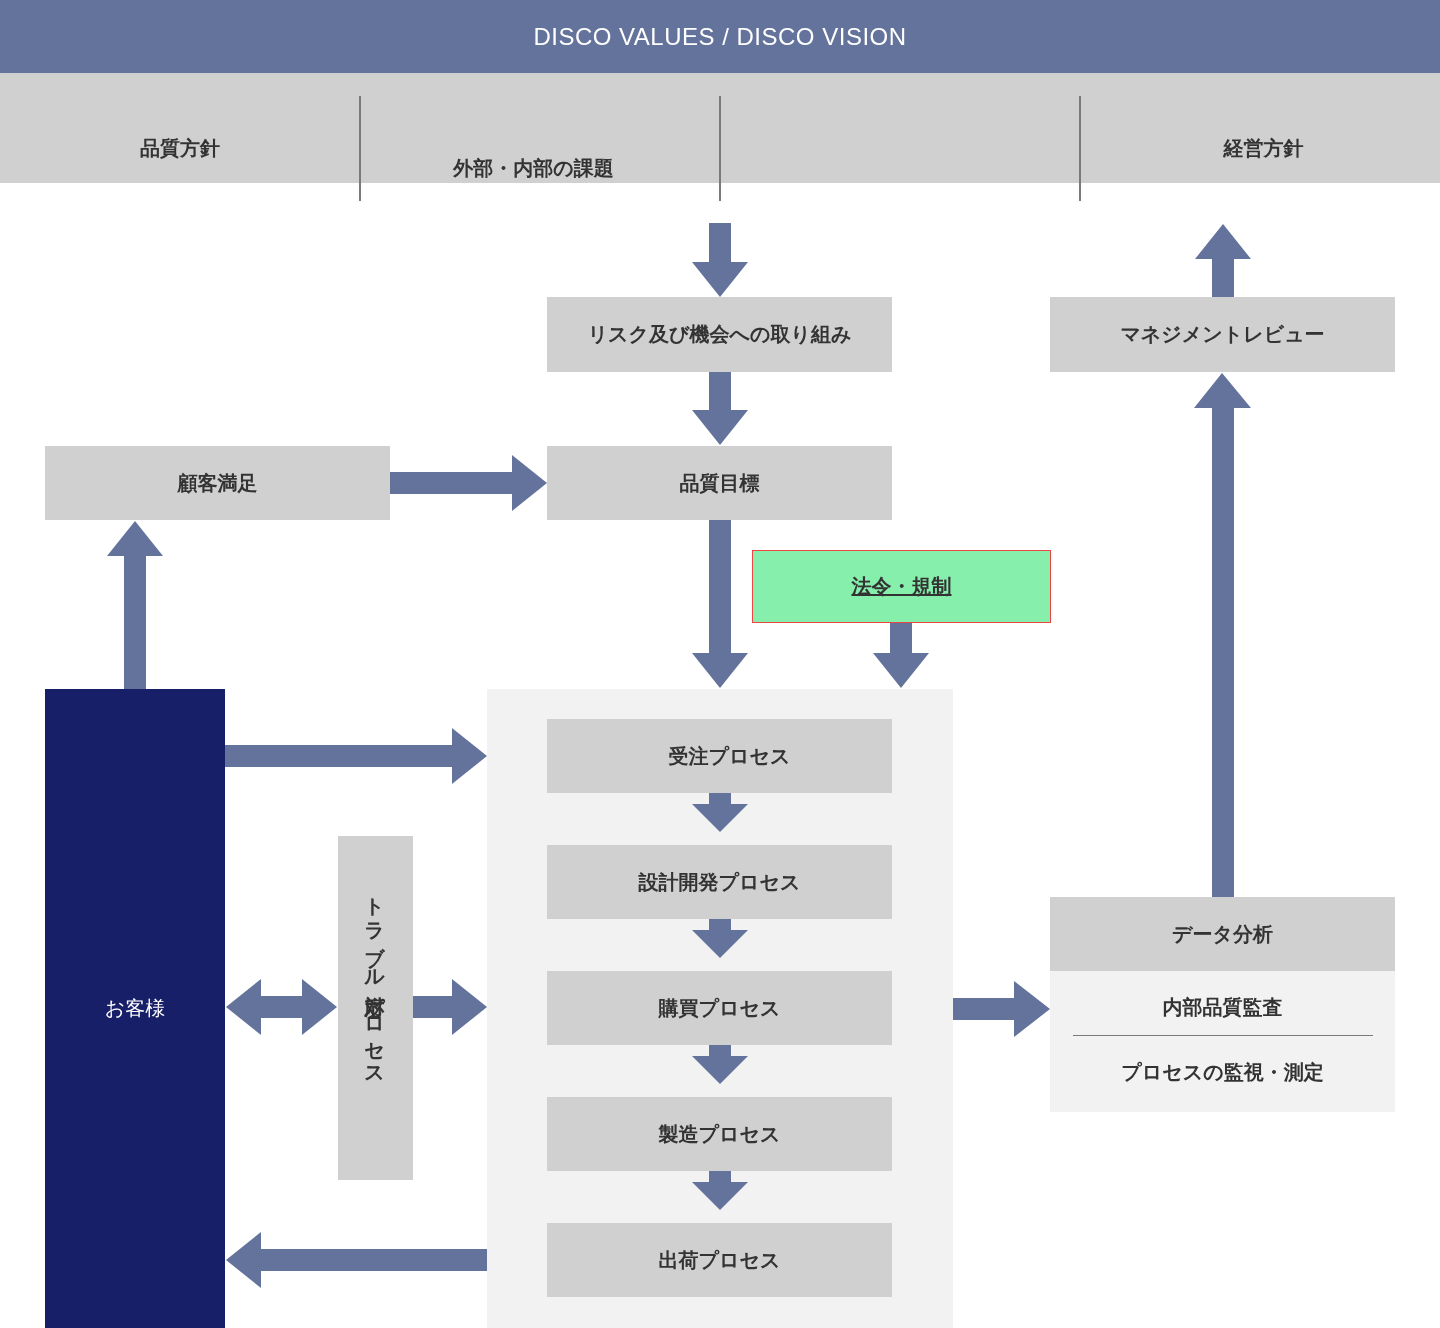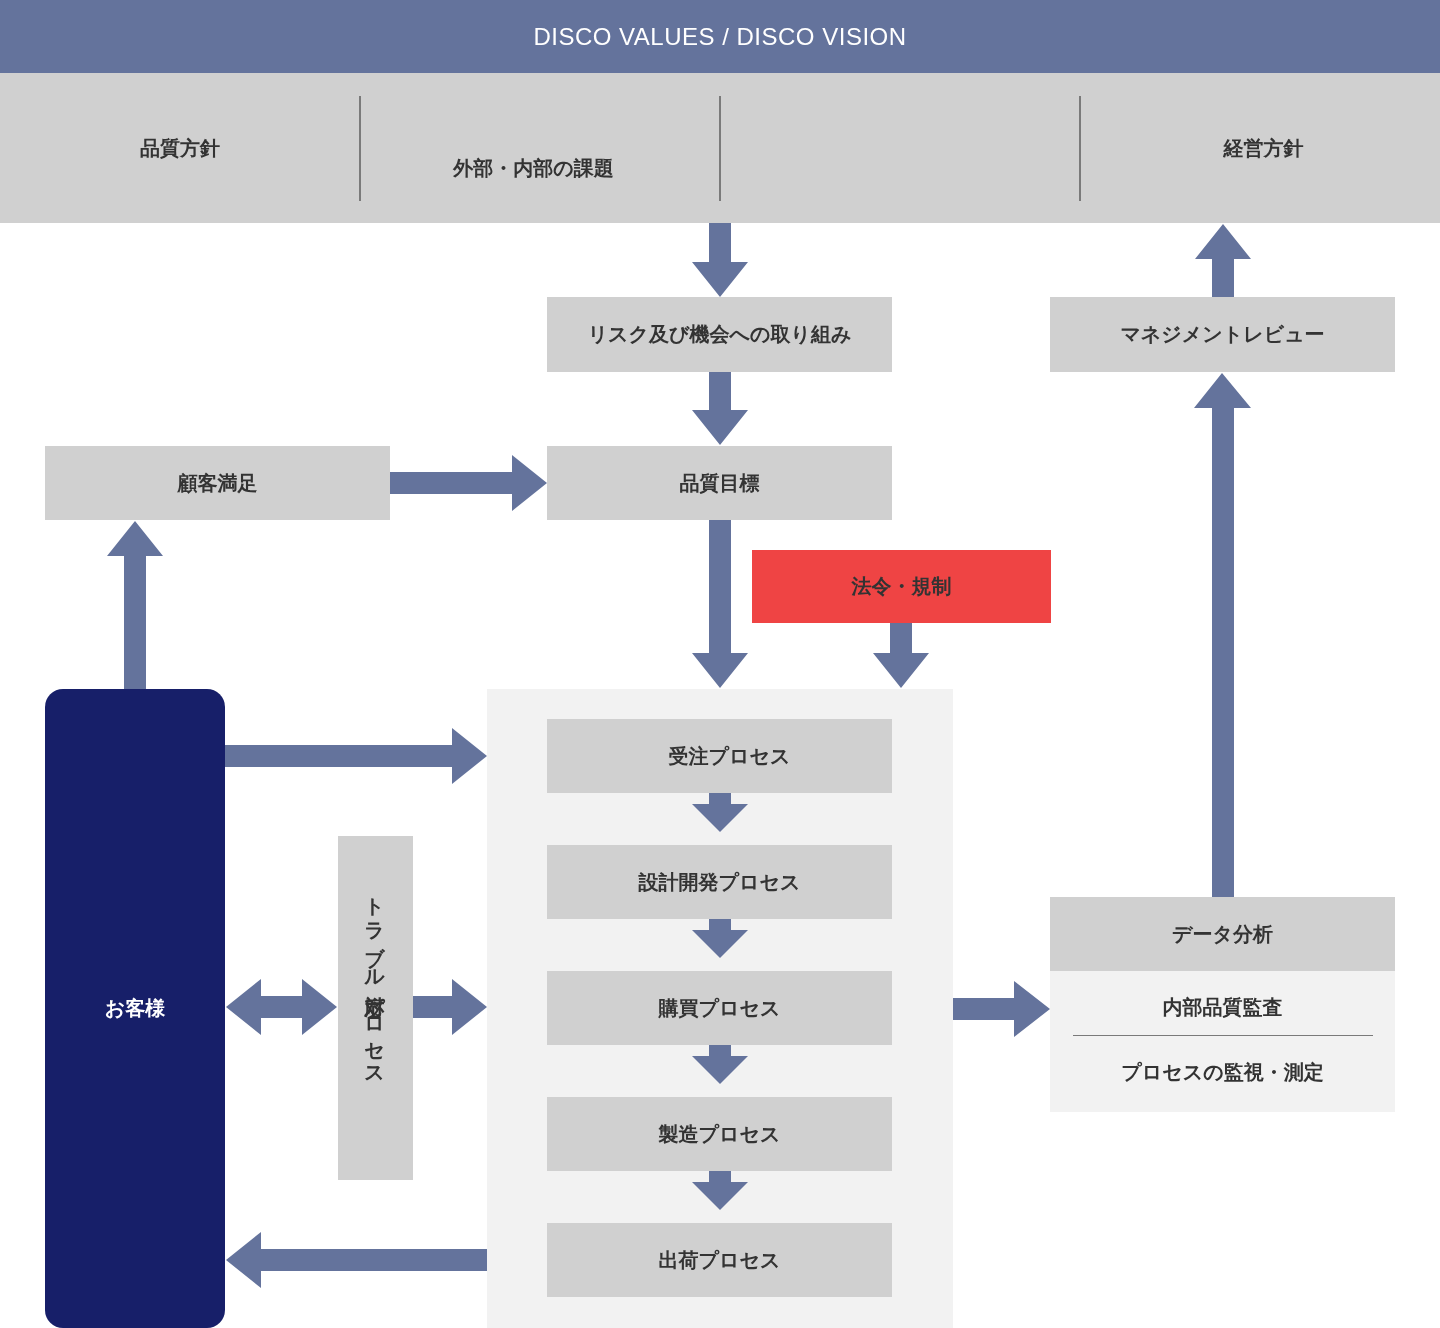--- a/index.html
+++ b/index.html
@@ -2,29 +2,29 @@
 <html><head>
   <meta charset="utf-8">
   <style>
     * { box-sizing: border-box; margin: 0; padding: 0; }
     html, body { width: 1440px; height: 1328px; background: #ffffff; overflow: hidden; }
     body { position: relative; font-family: "DejaVu Sans", "Liberation Sans", sans-serif; color: #333333; }
     .abs { position: absolute; }
     .header { left: 0; top: 0; width: 1440px; height: 73px; background: #64739c; color: #ffffff;
       display: flex; align-items: center; justify-content: center; font-family: "Liberation Sans", sans-serif;
       font-size: 24px; letter-spacing: 0.5px; }
-    .inputs-band { left: 0; top: 73px; width: 1440px; height: 150px; background: #d0d0d0; }
+    .inputs-band { left: 0; top: 73px; width: 1440px; height: 110px; background: #d0d0d0; }
     .input-cell { top: 0; height: 150px; display: flex; align-items: center; justify-content: center;
       font-size: 20px; font-weight: bold; color: #333333; }
     .divider { top: 23px; width: 2px; height: 105px; background: #7a7a7a; }
     .box { background: #d0d0d0; display: flex; align-items: center; justify-content: center;
       font-size: 20px; font-weight: bold; color: #333333; }
-    .box-white { background: #ef4444; border: 5px solid #ef4444; }
+    .box-white { background: #86efac; border: 1px solid #ef4444; text-decoration: underline; }
     .customer { left: 45px; top: 689px; width: 180px; height: 639px; background: #171f69; color: #ffffff;
-      display: flex; align-items: center; justify-content: center; font-size: 20px; font-weight: bold; border-radius: 18px; }
+      display: flex; align-items: center; justify-content: center; font-size: 20px; font-weight: normal; }
     .process-area { left: 487px; top: 689px; width: 466px; height: 639px; background: #f2f2f2; }
     .vertical-box { left: 338px; top: 836px; width: 75px; height: 344px; background: #d0d0d0;
       display: flex; align-items: flex-start; justify-content: center; padding-top: 48px; }
     .vertical-text { writing-mode: vertical-rl; font-size: 20px; font-weight: bold; color: #333333; letter-spacing: 1px; }
     .analysis-panel { left: 1050px; top: 897px; width: 345px; height: 215px; background: #f2f2f2; }
     .analysis-head { position: absolute; left: 0; top: 0; width: 345px; height: 74px; background: #d0d0d0;
       display: flex; align-items: center; justify-content: center; font-size: 20px; font-weight: bold; }
     .analysis-item { position: absolute; left: 0; width: 345px; display: flex; align-items: center;
       justify-content: center; font-size: 20px; font-weight: bold; color: #333333; }
     .analysis-sep { position: absolute; left: 23px; top: 138px; width: 300px; height: 1px; background: #7a7a7a; }

